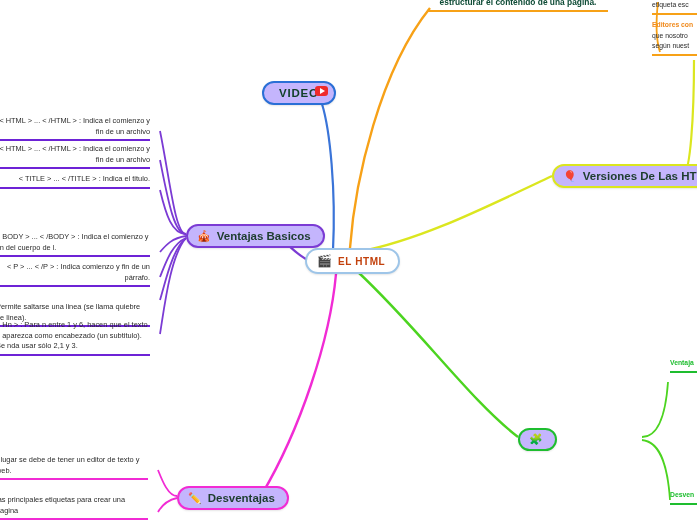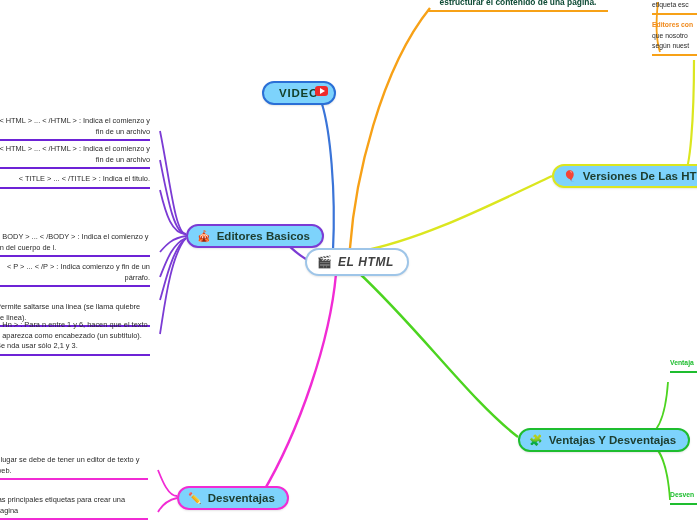--- a/index.html
+++ b/index.html
@@ -30,35 +30,34 @@
     align-items: center;
     gap: 6px;
     padding: 5px 13px 5px 10px;
     border: 2px solid #9ec5e8;
     border-radius: 16px;
     background: #ffffff;
     box-shadow: 0 1px 2px rgba(0,0,0,.10);
     white-space: nowrap;
   }
   .center-node .label {
-    font-size: 12px;
+    font-size: 10px;
     font-weight: bold;
-    color: #404040;
+    color: #c2410c;
     letter-spacing: .6px;
-    font-style: italic;
   }
   
   .pill {
     position: absolute;
     display: flex;
     align-items: center;
     gap: 6px;
     padding: 4px 12px 4px 9px;
     border-radius: 14px;
-    background: #7dd3fc;
+    background: #c4b5fd;
     white-space: nowrap;
     box-shadow: 0 1px 2px rgba(0,0,0,.10);
   }
   .pill .label {
     font-size: 11.5px;
     font-weight: bold;
     color: #1d3d2e;
   }
   .pill-video { left: 262px; top: 81px; border: 2px solid #2a6fd6; padding: 4px 15px; }
   .pill-video .label { color: #12402a; letter-spacing: .8px; }
@@ -155,31 +154,30 @@
 
   <div class="pill pill-video">
     <span class="label">VIDEO</span>
   </div>
   <div class="yt-badge">
       <span class="tri"></span>
     </div>
 
   <div class="pill pill-comandos">
     <span class="ico">🎪</span>
-    <span class="label">Editores Basicos</span>
+    <span class="label">Ventajas Basicos</span>
   </div>
 
   <div class="pill pill-versiones">
     <span class="ico">🎈</span>
     <span class="label">Versiones De Las HTML</span>
   </div>
 
   <div class="pill pill-ventajas">
     <span class="ico">🧩</span>
-    <span class="label">Ventajas Y Desventajas</span>
   </div>
 
   <div class="pill pill-estructura">
     <span class="ico">✏️</span>
     <span class="label">Desventajas</span>
   </div>
 
   <div class="note purple right-align" style="left:-4px; top:116px; width:154px;">&lt; HTML &gt; ... &lt; /HTML &gt; : Indica el comienzo y fin de un archivo</div>
 
   <div class="note purple right-align" style="left:-4px; top:144px; width:154px;">&lt; HTML &gt; ... &lt; /HTML &gt; : Indica el comienzo y fin de un archivo</div>

